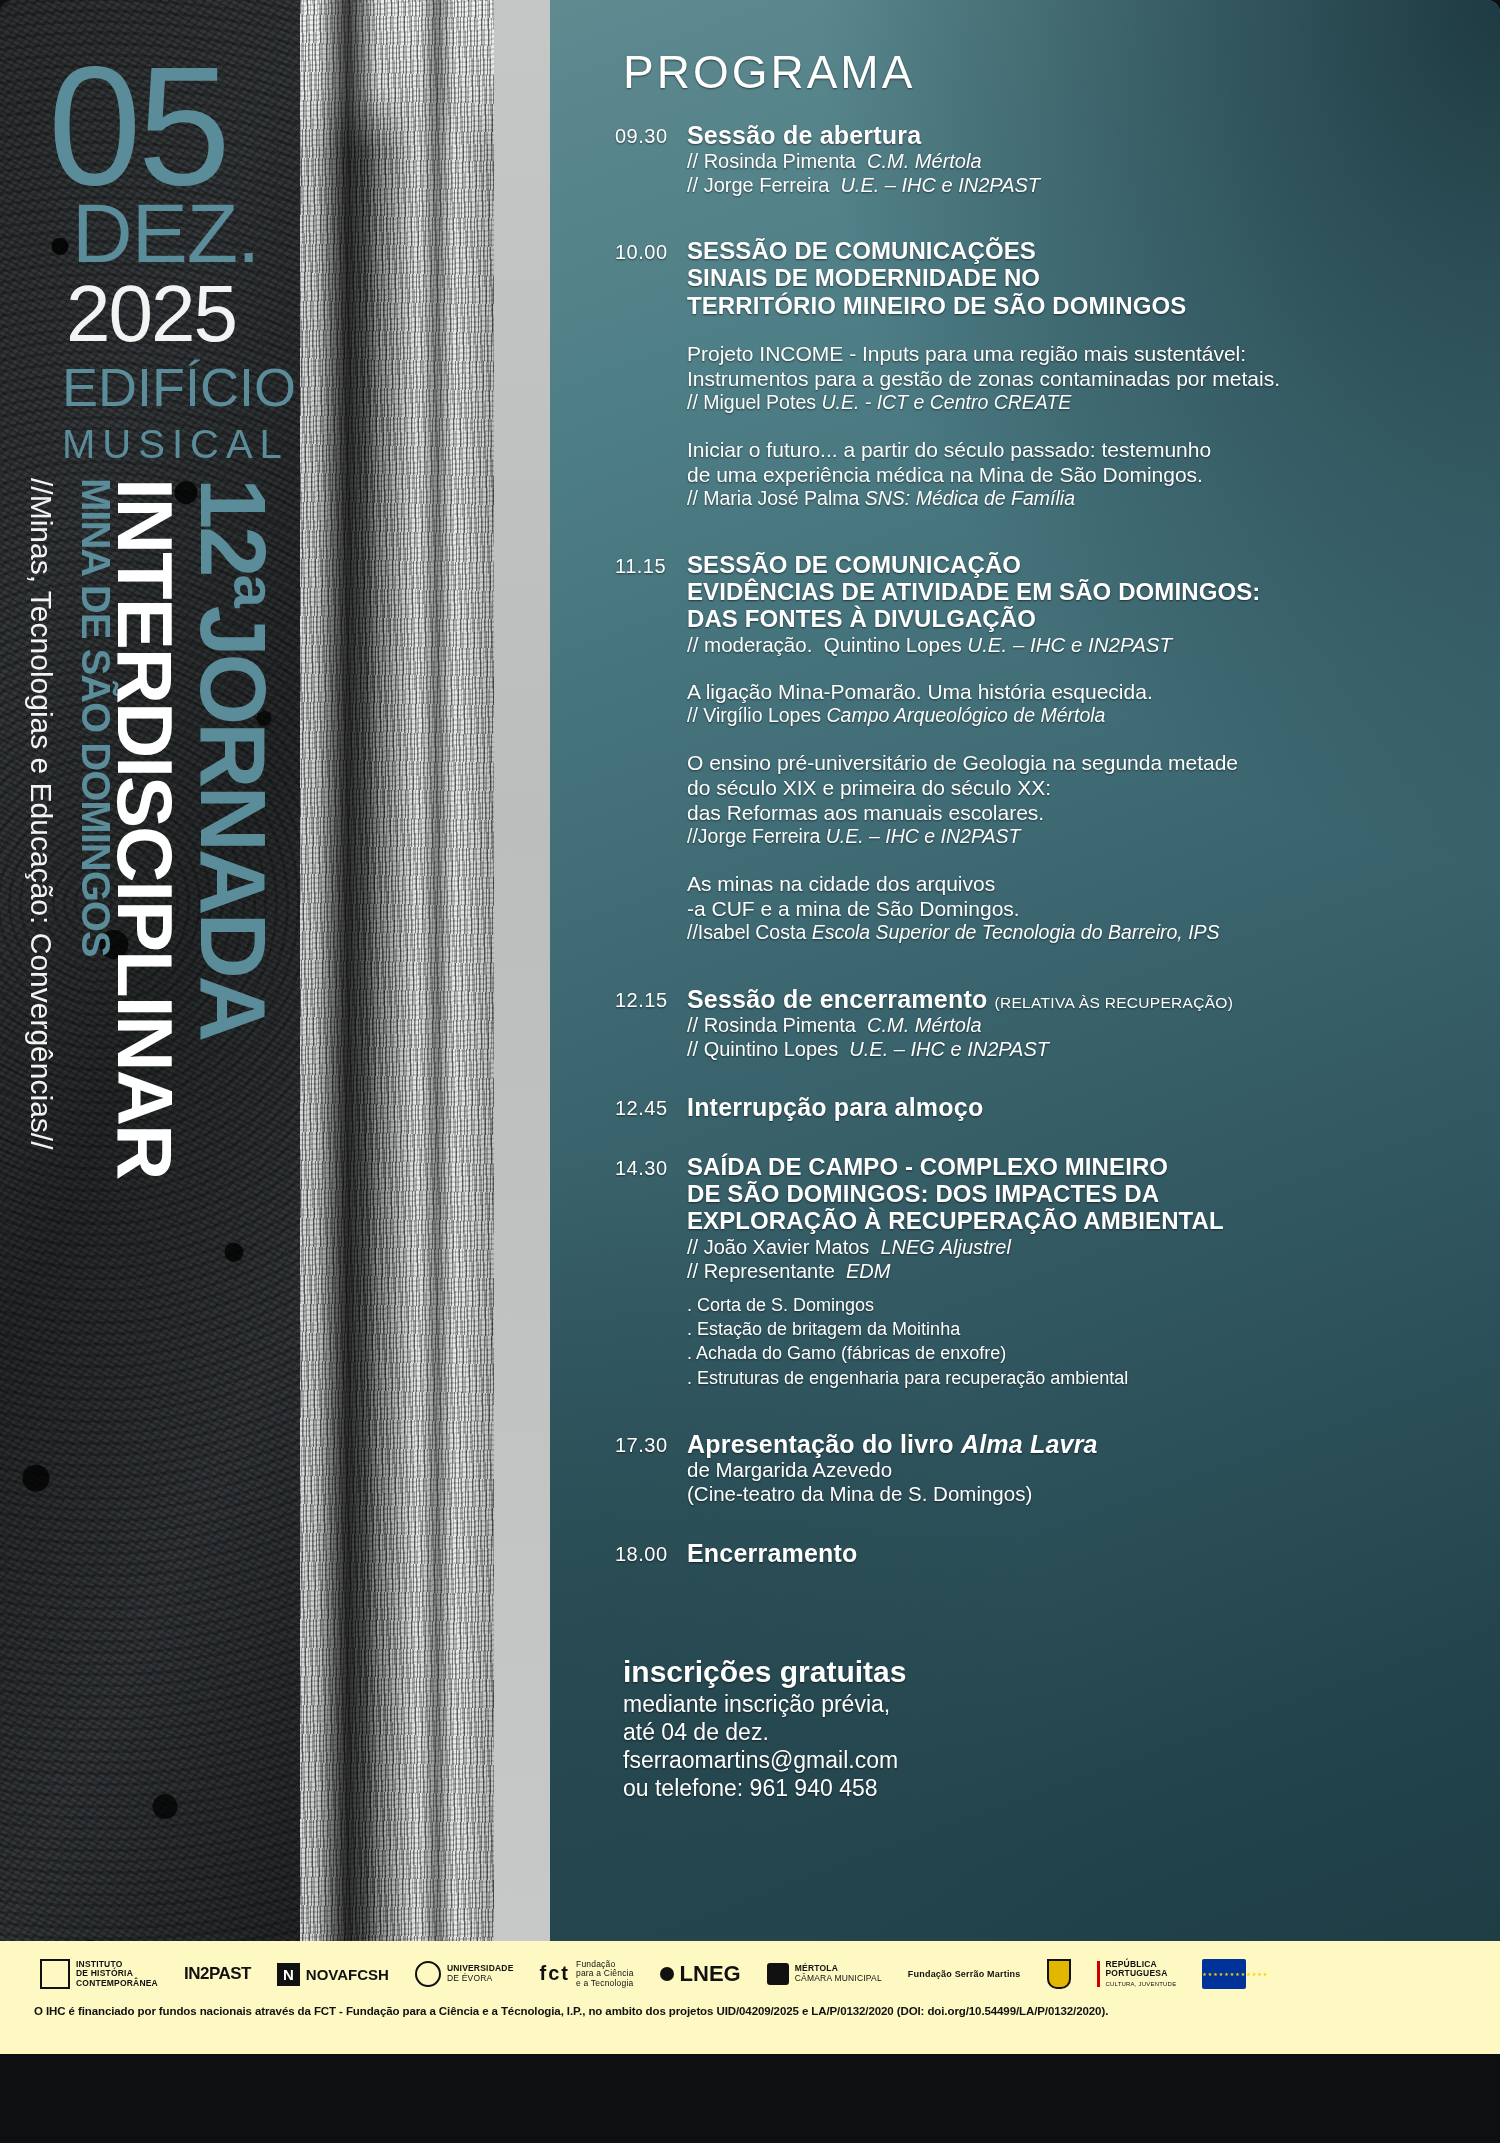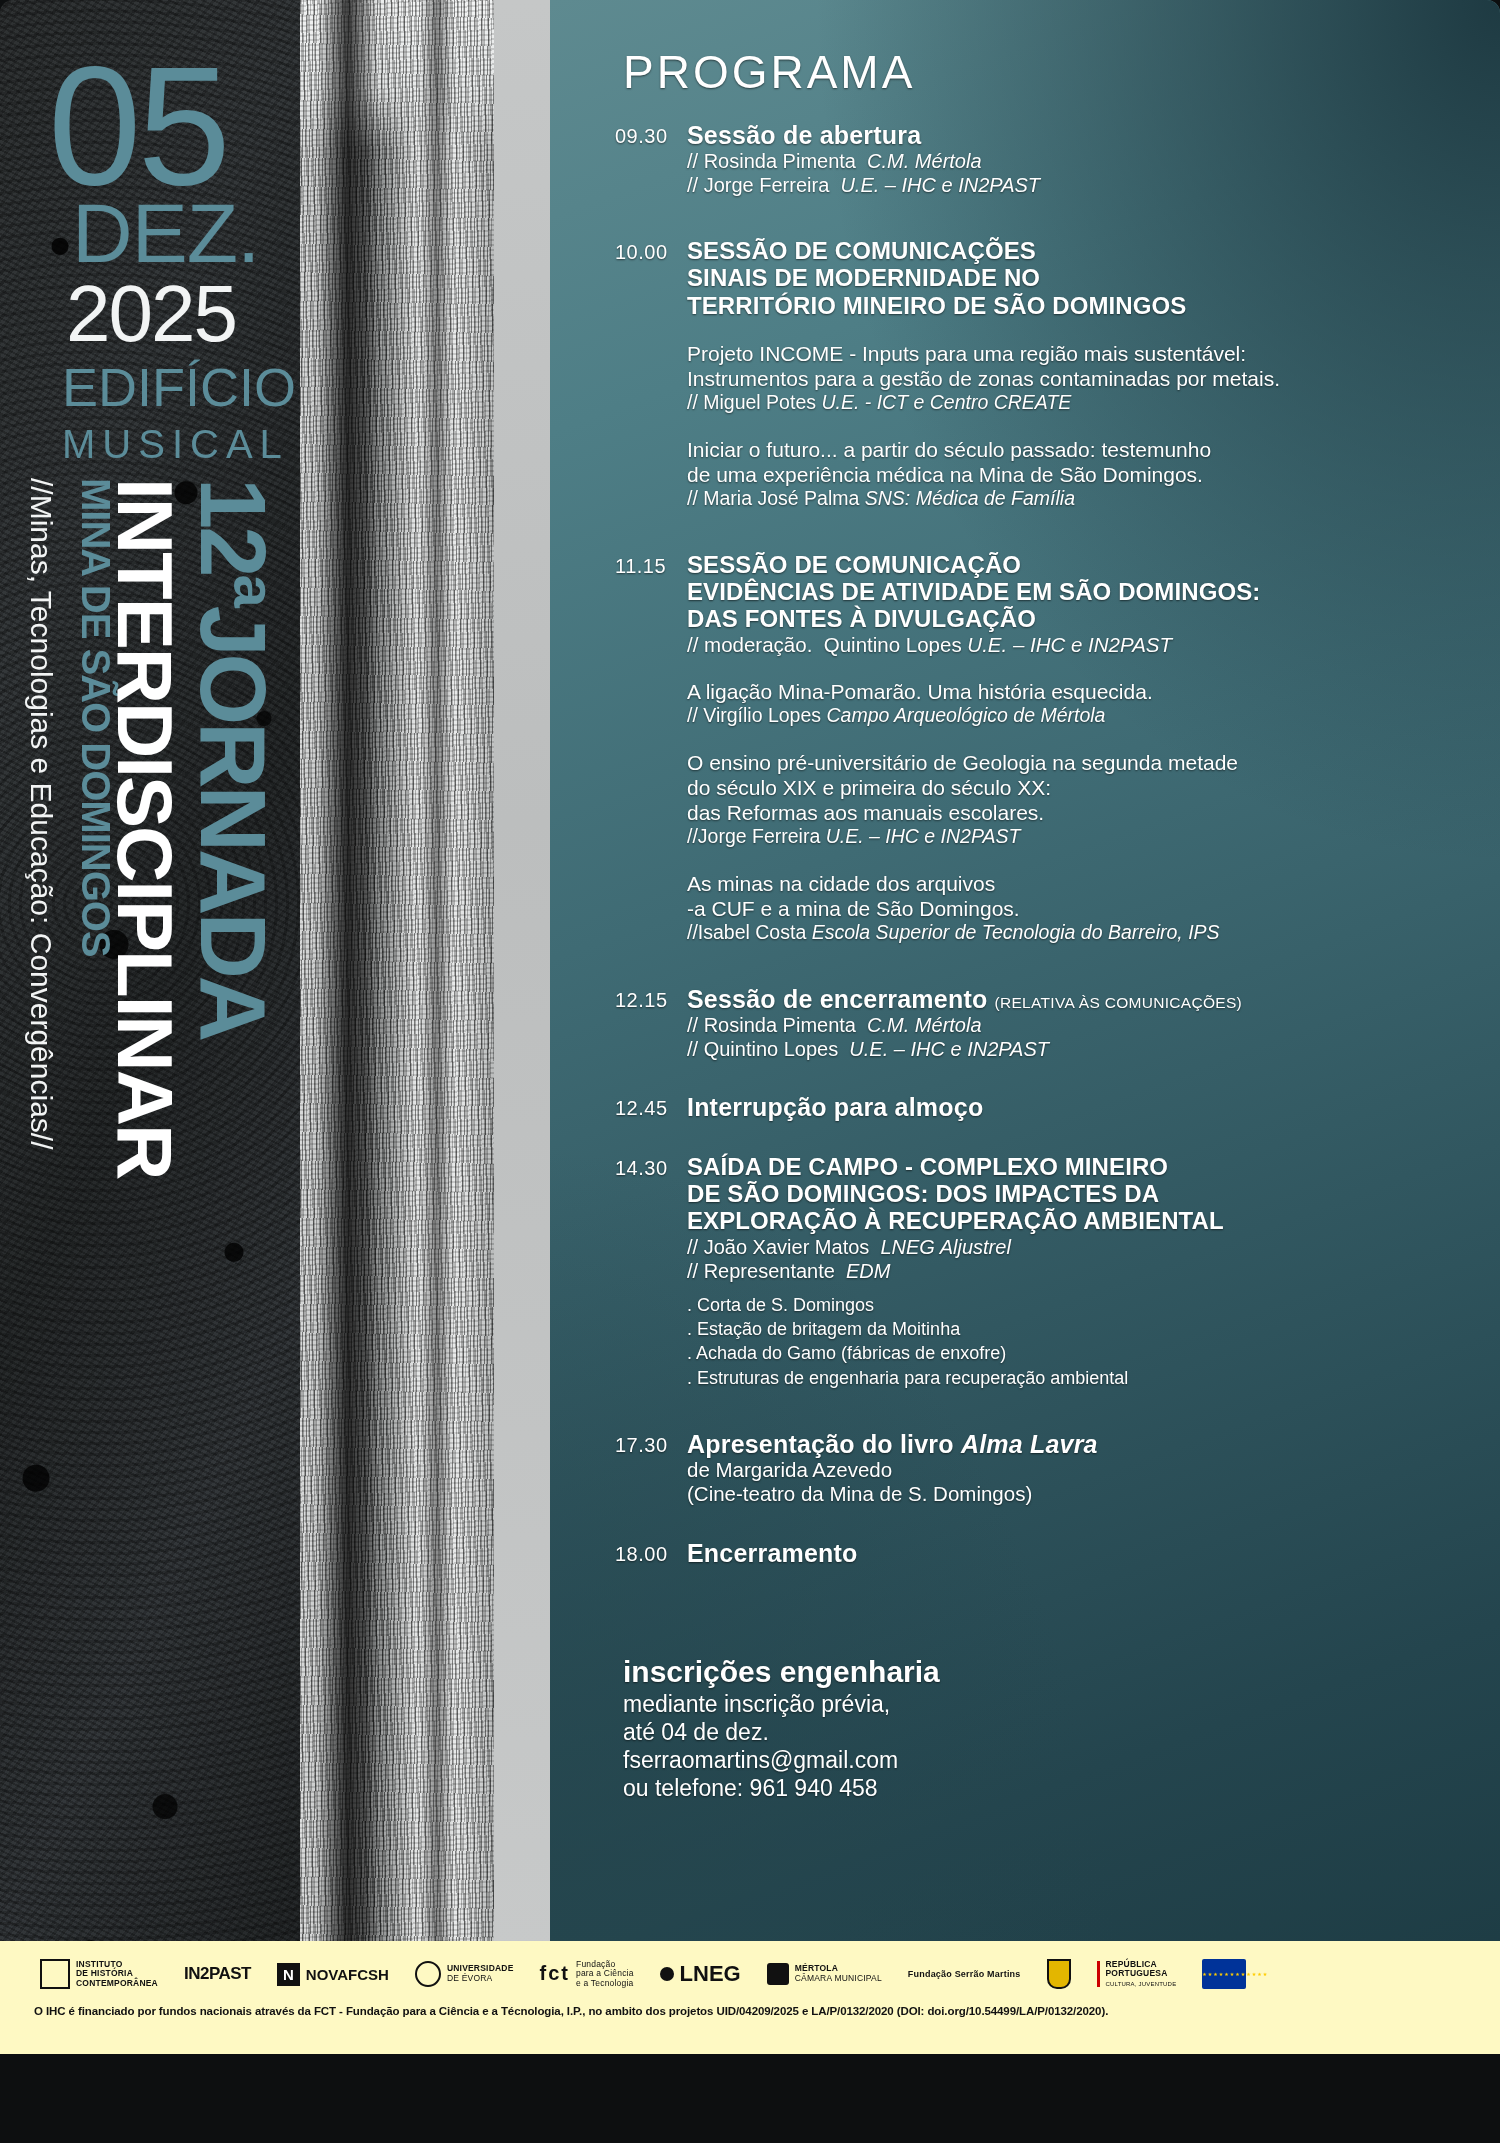--- a/index.html
+++ b/index.html
@@ -236,21 +236,21 @@
             <div class="moder">// moderação.&nbsp; Quintino Lopes <i>U.E. – IHC e IN2PAST</i></div>
             <div class="talk">A ligação Mina-Pomarão. Uma história esquecida.<div class="by"><b>// Virgílio Lopes</b> Campo Arqueológico de Mértola</div></div>
             <div class="talk">O ensino pré-universitário de Geologia na segunda metade<br>do século XIX e primeira do século XX:<br>das Reformas aos manuais escolares.<div class="by"><b>//Jorge Ferreira</b> U.E. – IHC e IN2PAST</div></div>
             <div class="talk">As minas na cidade dos arquivos<br>-a CUF e a mina de São Domingos.<div class="by"><b>//Isabel Costa</b> Escola Superior de Tecnologia do Barreiro, IPS</div></div>
           </div>
         </div>
         <div class="gap-lg"></div>
         <div class="row">
           <div class="time">12.15</div>
           <div class="body">
-            <div class="h-bold">Sessão de encerramento <span class="small-caps">(RELATIVA ÀS COMUNICAÇÕES)</span></div>
+            <div class="h-bold">Sessão de encerramento <span class="small-caps">(RELATIVA ÀS RECUPERAÇÃO)</span></div>
             <div class="speaker"><span class="plain">// Rosinda Pimenta</span>&nbsp; C.M. Mértola</div>
             <div class="speaker"><span class="plain">// Quintino Lopes</span>&nbsp; U.E. – IHC e IN2PAST</div>
           </div>
         </div>
         <div class="gap-md"></div>
         <div class="row">
           <div class="time">12.45</div>
           <div class="body">
             <div class="h-bold">Interrupção para almoço</div>
           </div>
@@ -278,21 +278,21 @@
         <div class="row">
           <div class="time">18.00</div>
           <div class="body">
             <div class="h-bold">Encerramento</div>
           </div>
         </div>
         <div class="gap-md"></div>
       </div>
 
     <div class="signup">
-      <div class="lead">inscrições engenharia</div>
+      <div class="lead">inscrições gratuitas</div>
       <div id="signup-lines">
           <div class="ln">mediante inscrição prévia,</div>
           <div class="ln">até 04 de dez.</div>
           <div class="ln">fserraomartins@gmail.com</div>
           <div class="ln">ou telefone: 961 940 458</div>
         </div>
     </div>
   </div>
 
   <div class="footer">

